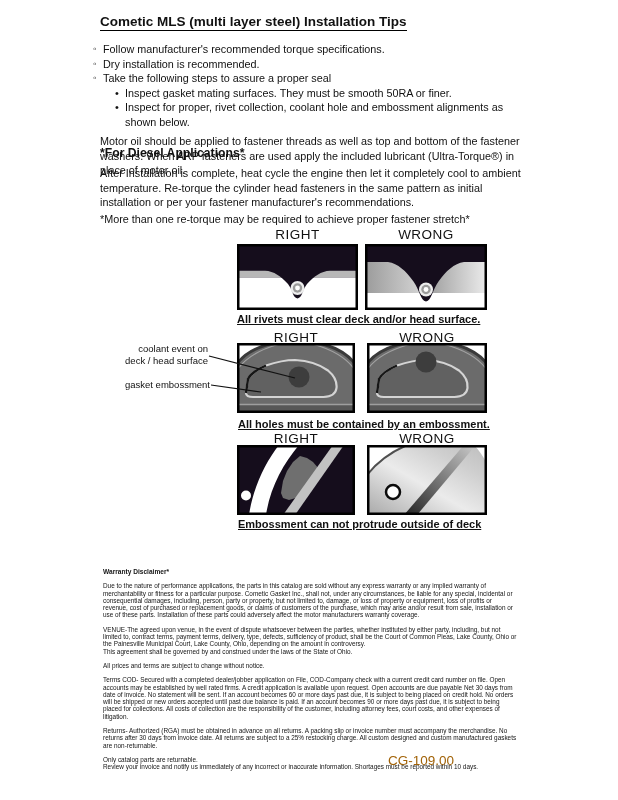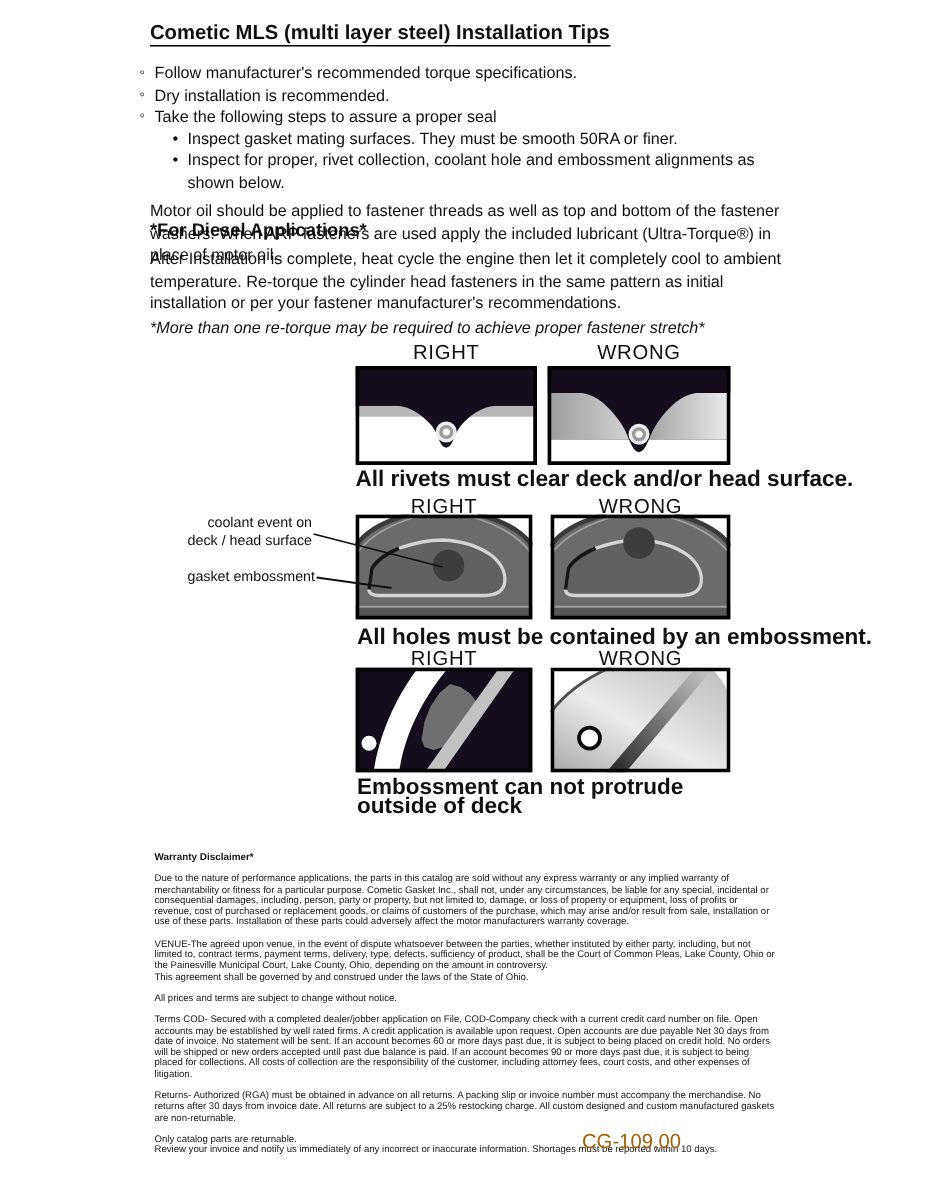--- a/index.html
+++ b/index.html
@@ -8,23 +8,23 @@
   .abs{position:absolute;}
   .title{left:100px;top:14px;font-size:13.5px;font-weight:bold;border-bottom:1.6px solid #000;
          padding-bottom:1px;display:inline-block;}
   .bullets{left:93px;top:42px;width:440px;font-size:10.8px;line-height:14.5px;}
   .b-row{display:flex;}
   .b-row.sub{padding-left:22px;}
   .b-marker{width:10px;flex:0 0 10px;font-size:10px;}
   .b-row.sub .b-marker{font-size:11px;}
   .h2{left:100px;top:115px;font-size:12.2px;font-weight:bold;margin-top:31px;}
   .para{left:100px;width:428px;font-size:10.8px;line-height:14.5px;}
-  .p1{top:134px;} .p2{top:166px;} .pnote{top:212px;font-style:italic;}
+  .p1{top:134px;} .p2{top:166px;} .pnote{top:212px;}
   .dlabel{font-size:13.5px;font-weight:500;text-align:center;letter-spacing:.5px;}
-  .caption{font-size:15px;font-weight:bold;line-height:13px;}
+  .caption{font-size:11px;font-weight:bold;line-height:13px;text-decoration:underline;}
   .panel{line-height:0;}
   .sidelabel{font-size:9.5px;line-height:11.5px;text-align:right;color:#111;}
   .warranty{left:103px;top:568px;width:414px;font-size:6.4px;line-height:7.3px;color:#151515;}
   .warranty .wh{font-weight:bold;font-size:6.6px;margin-bottom:7px;}
   .warranty .wp{margin-bottom:7px;}
   .warranty .wp0{margin-bottom:0;}
   .footer{left:388px;top:753px;font-size:13.5px;color:#a16207;}
 </style>
 </head>
 <body>

